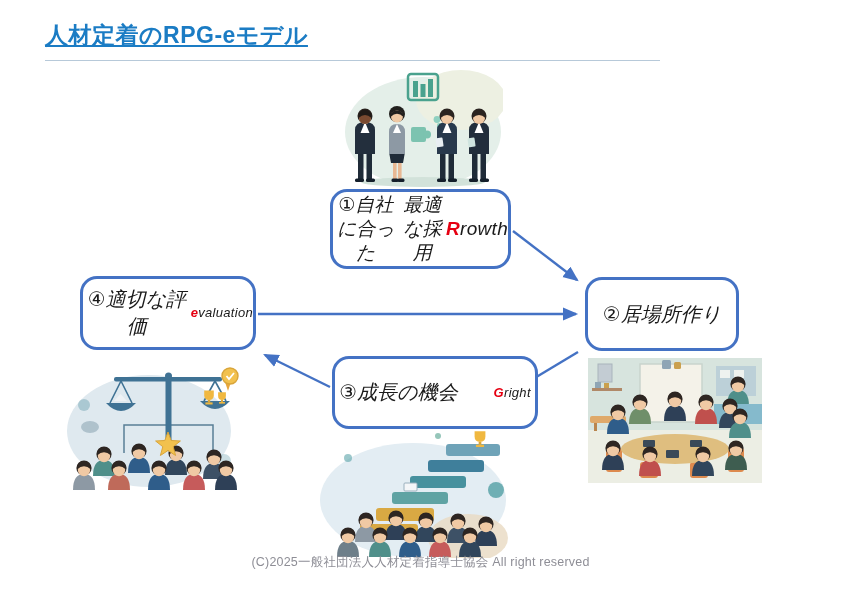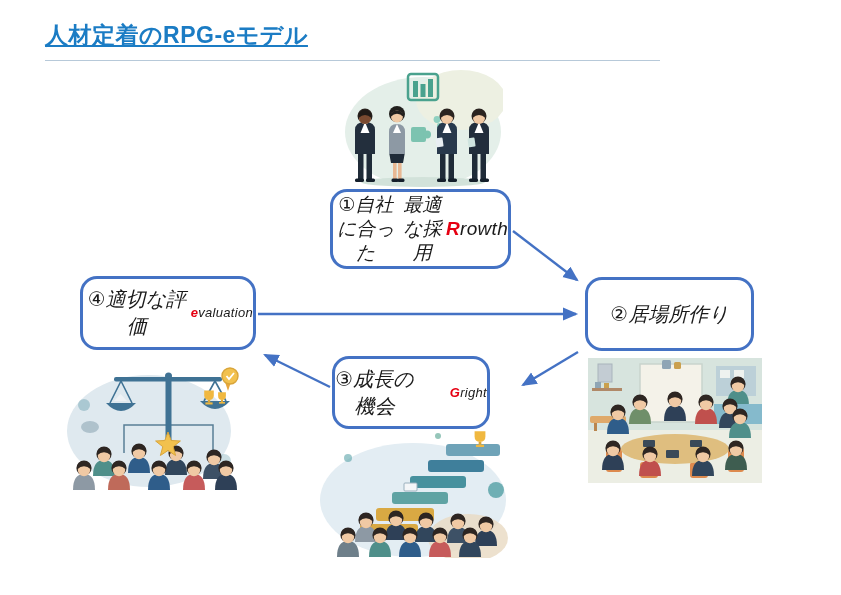--- a/index.html
+++ b/index.html
@@ -29,22 +29,22 @@
 
   .node{position:absolute;z-index:10;background:#ffffff;border:3px solid var(--box-border-blue);
     border-radius:17px;display:flex;flex-direction:row;justify-content:center;align-items:center;
     text-align:center;color:var(--text-black);line-height:1.34;font-weight:500;font-style:italic;}
   .node .jp{font-size:20px;}
   .node .en{font-size:13px;letter-spacing:.3px;}
   .node .red{color:var(--accent-red);font-weight:700;}
   .node-recruit{left:330px;top:189px;width:181px;height:80px;line-height:1.26;}
   .node-recruit .jp,.node-recruit .en{font-size:19px;}
   .node-evaluation{left:80px;top:276px;width:176px;height:74px;}
-  .node-sunny{left:585px;top:277px;width:169px;height:74px;}
-  .node-growth{left:332px;top:356px;width:158px;height:73px;gap:36px;}
+  .node-sunny{left:585px;top:277px;width:154px;height:74px;}
+  .node-growth{left:332px;top:356px;width:206px;height:73px;gap:36px;}
 
   .center-label{position:absolute;left:332px;top:279px;width:180px;z-index:6;text-align:center;
     font-size:27px;color:var(--text-black);font-weight:500;letter-spacing:.5px;}
 
   .footer{position:absolute;left:0;right:0;top:554px;text-align:center;z-index:4;
     font-size:12.5px;color:var(--footer-gray);letter-spacing:.2px;}
 </style>
 </head>
 <body>
 
@@ -265,13 +265,14 @@
   <div class="node node-growth">
     <div class="jp">③成長の機会</div>
     <div class="en"><span></span><span class="red">G</span><span>right</span></div>
   </div>
 
   <div class="node node-evaluation">
     <div class="jp">④適切な評価</div>
     <div class="en"><span></span><span class="red">e</span><span>valuation</span></div>
   </div>
 
+  <div class="footer">(C)2025一般社団法人人材定着指導士協会 All right reserved</div>
 </div>
 
 </body></html>

